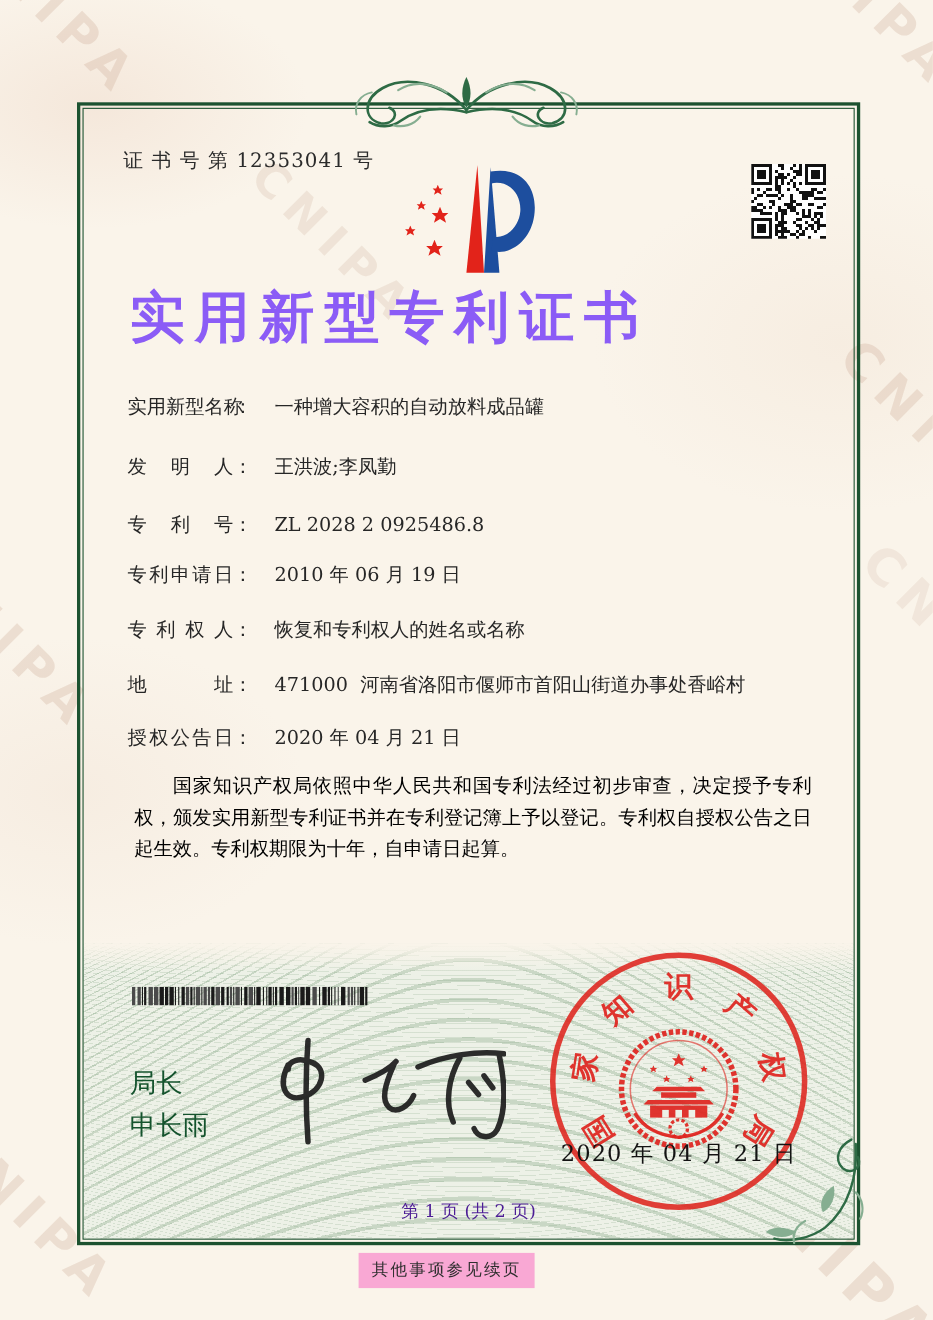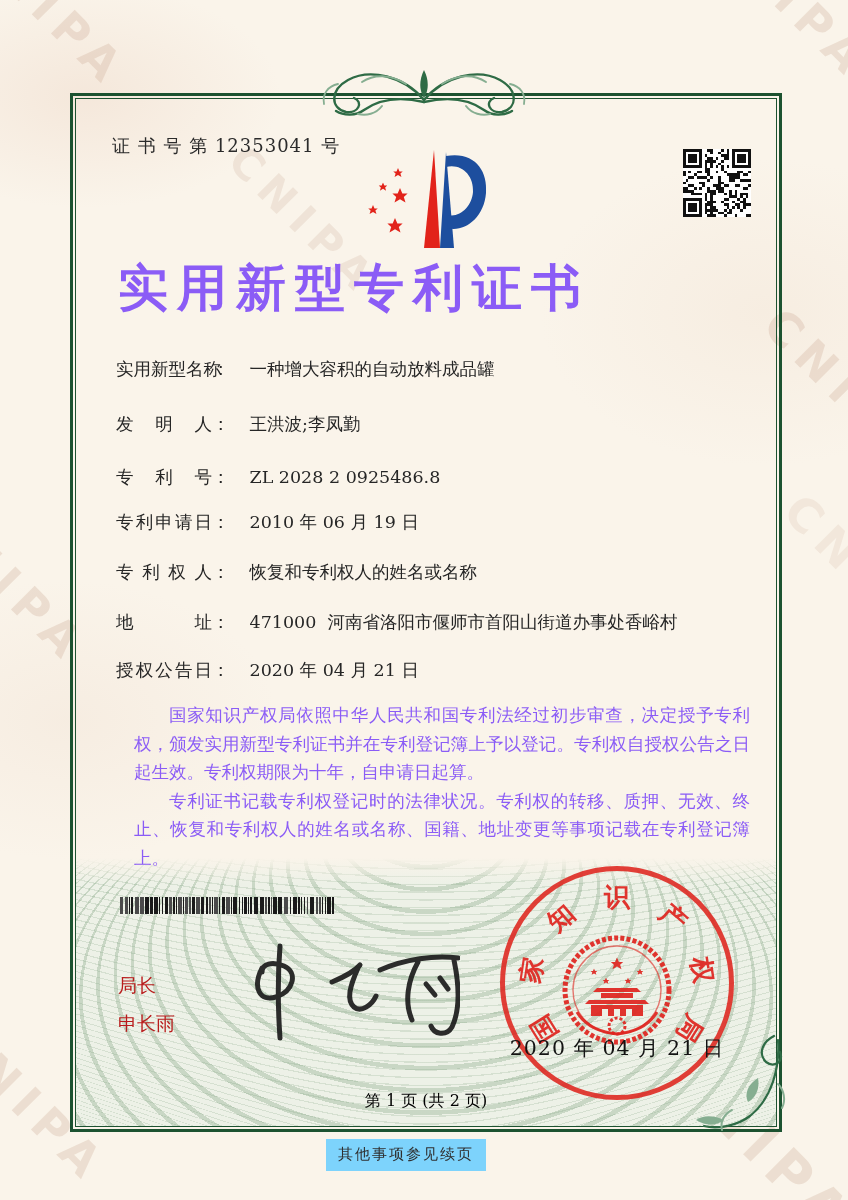--- a/index.html
+++ b/index.html
@@ -31,26 +31,26 @@
   .z4{z-index:4;}
   .cert-no{left:112px;top:134px;font-size:18px;color:#2b2b2b;letter-spacing:1px;}
   .title{left:0;top:255px;width:708px;text-align:center;font-size:50px;font-weight:bold;
          letter-spacing:9px;color:#8b5cf6;}
   .field-row{left:116px;width:640px;font-size:17.5px;color:#262626;white-space:nowrap;}
   .flabel{display:inline-flex;justify-content:space-between;width:96px;}
   .flabel i{font-style:normal;}
   .colon{display:inline-block;}
   .fvalue{margin-left:20px;white-space:pre;}
   .pair2{position:absolute;left:338px;top:0;}
-  .bodytext{left:134px;top:701px;width:616px;font-size:17.5px;line-height:28.5px;
-            color:#8b5cf6;text-align:justify;z-index:4;}
+  .bodytext{left:122px;top:701px;width:616px;font-size:17.5px;line-height:28.5px;
+            color:#000000;text-align:justify;z-index:4;}
   .bodytext p{margin:0;text-indent:2em;}
-  .director{left:118px;top:966px;font-size:19px;color:#b91c1c;line-height:38px;z-index:4;}
-  .page-info{left:70px;top:1091px;width:712px;text-align:center;font-size:16px;color:#000000;z-index:4;}
-  .note-box{left:326px;top:1139px;width:160px;background:#7dd3fc;text-align:center;
+  .director{left:118px;top:966px;font-size:24px;color:#14532d;line-height:38px;z-index:4;}
+  .page-info{left:70px;top:1091px;width:712px;text-align:center;font-size:16px;color:#4c1d95;z-index:4;}
+  .note-box{left:326px;top:1139px;width:160px;background:#f9a8d4;text-align:center;
             font-size:15px;color:#2f2f2f;padding:6px 0 7px;z-index:4;letter-spacing:2px;}
   
   .seal{left:500px;top:866px;width:234px;height:234px;z-index:3;}
   .seal-ring{position:absolute;inset:0;border:5px solid rgba(222,36,30,.88);border-radius:50%;}
   .seal-chars span{position:absolute;left:50%;top:50%;font-size:26px;font-weight:bold;
             color:rgba(222,36,30,.92);}
   .seal-date{left:495px;top:1034px;width:244px;text-align:center;font-size:20.5px;
              color:#131313;letter-spacing:1px;z-index:5;white-space:pre;}
   svg{display:block;}
 </style>
@@ -372,21 +372,20 @@
       <i>授</i>
       <i>权</i>
       <i>公</i>
       <i>告</i>
       <i>日</i>
     </span><span class="colon">：</span><span class="fvalue">2020 年 04 月 21 日</span>
 </div>
 
 <div class="abs bodytext">
   <p>国家知识产权局依照中华人民共和国专利法经过初步审查，决定授予专利权，颁发实用新型专利证书并在专利登记簿上予以登记。专利权自授权公告之日起生效。专利权期限为十年，自申请日起算。</p>
-  <p>专利证书记载专利权登记时的法律状况。专利权的转移、质押、无效、终止、恢复和专利权人的姓名或名称、国籍、地址变更等事项记载在专利登记簿上。</p>
 </div>
 
 <svg class="abs" id="barcode" style="left:120px;top:897px;z-index:4" width="216" height="17" viewBox="0 0 216 17">
     <rect x="0" y="0" width="3" height="17" fill="#4a4a4a"></rect>
     <rect x="5" y="0" width="3" height="17" fill="#4a4a4a"></rect>
     <rect x="9" y="0" width="1" height="17" fill="#1a1a1a"></rect>
     <rect x="11" y="0" width="2" height="17" fill="#1a1a1a"></rect>
     <rect x="15" y="0" width="4" height="17" fill="#4a4a4a"></rect>
     <rect x="20" y="0" width="4" height="17" fill="#4a4a4a"></rect>
     <rect x="25" y="0" width="4" height="17" fill="#1a1a1a"></rect>

